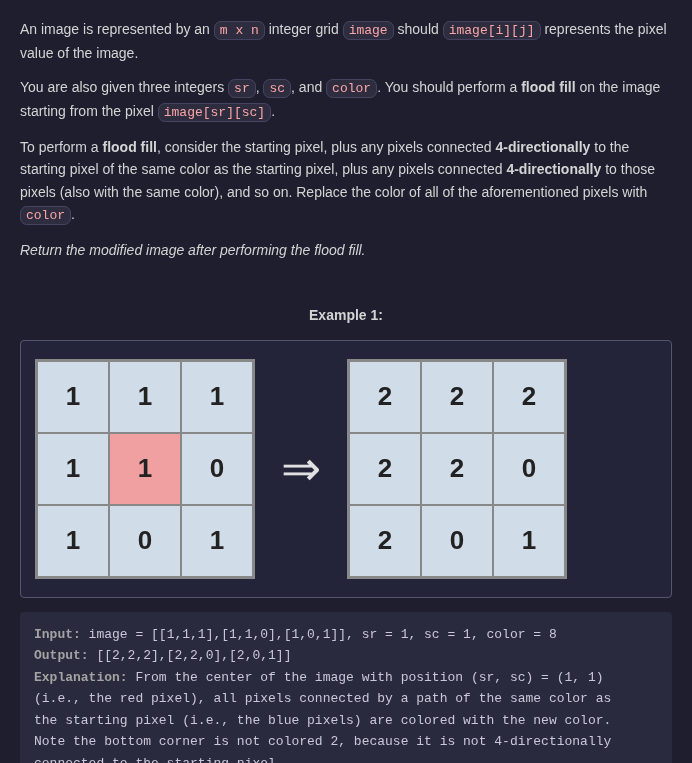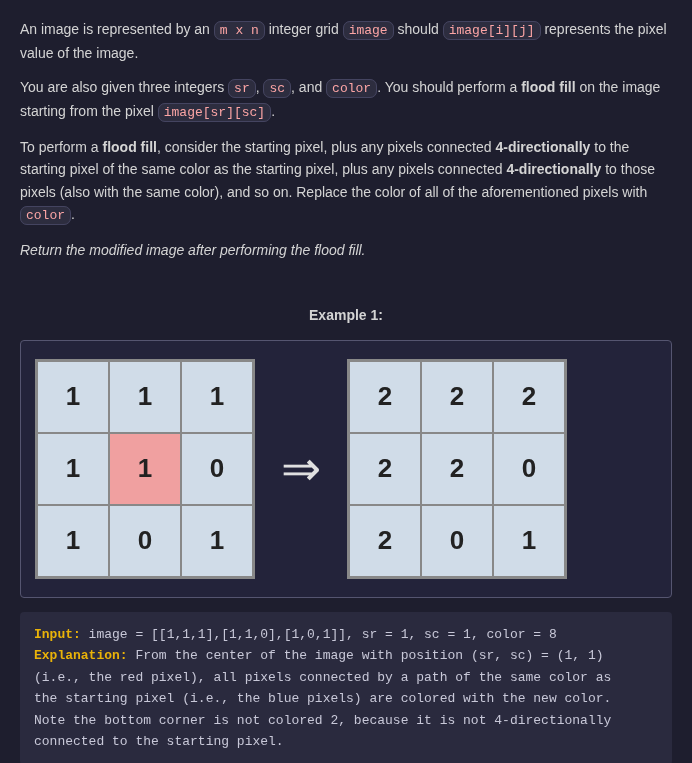--- a/index.html
+++ b/index.html
@@ -78,21 +78,21 @@
       background-color: #2a2a3e;
       border-radius: 4px;
       padding: 12px 14px;
       font-family: 'Courier New', monospace;
       font-size: 13px;
       color: #c8c8d8;
       line-height: 1.65;
     }
     .explanation-box .label {
       font-weight: bold;
-      color: #eab308;
+      color: #a3a3a3;
     }
   </style>
 </head>
 <body>
 
 
 
 
 <div class="content-block">
   <span>An image is represented by an </span><code class="inline">m x n</code><span> integer grid </span><code class="inline">image</code><span> should </span><code class="inline">image[i][j]</code><span> represents the pixel value of the image.</span>
@@ -148,19 +148,22 @@
           <div class="grid-cell">1</div>
         </div>
     </div>
   </div>
 
   <div class="explanation-box">
     <div>
       <span class="label">Input:</span><span> image = [[1,1,1],[1,1,0],[1,0,1]], sr = 1, sc = 1, color = 8</span>
     </div>
     <div>
+      <span class="label">Output:</span><span> [[2,2,2],[2,2,0],[2,0,1]]</span>
+    </div>
+    <div>
       <span class="label">Explanation:</span><span> From the center of the image with position (sr, sc) = (1, 1)<br>(i.e., the red pixel), all pixels connected by a path of the same color as<br>the starting pixel (i.e., the blue pixels) are colored with the new color.<br>Note the bottom corner is not colored 2, because it is not 4-directionally<br>connected to the starting pixel.</span>
     </div>
   </div>
 </div>
 
 
 
 
 </body></html>

